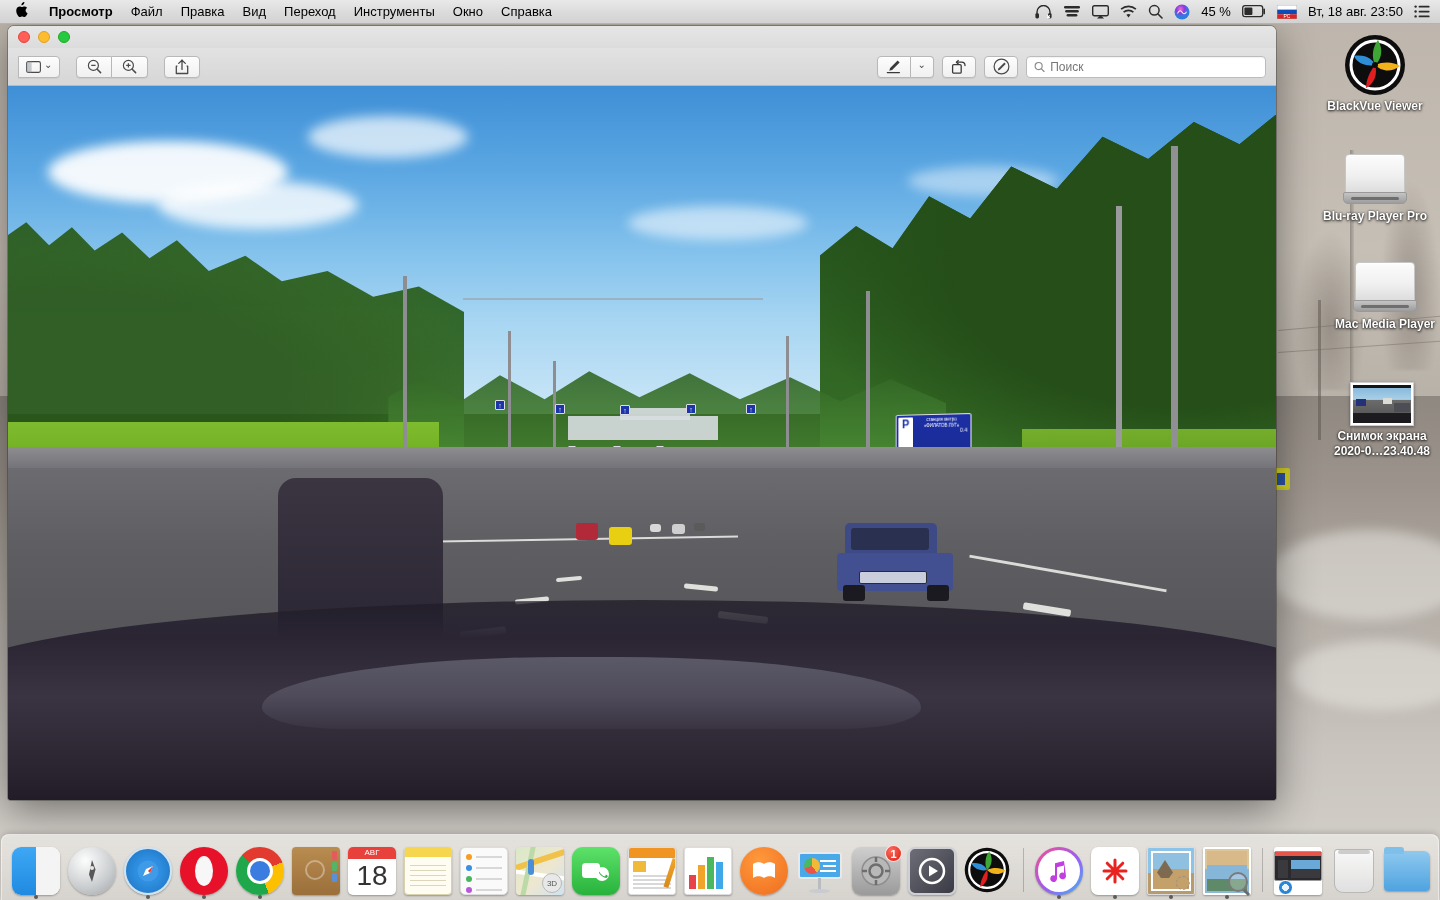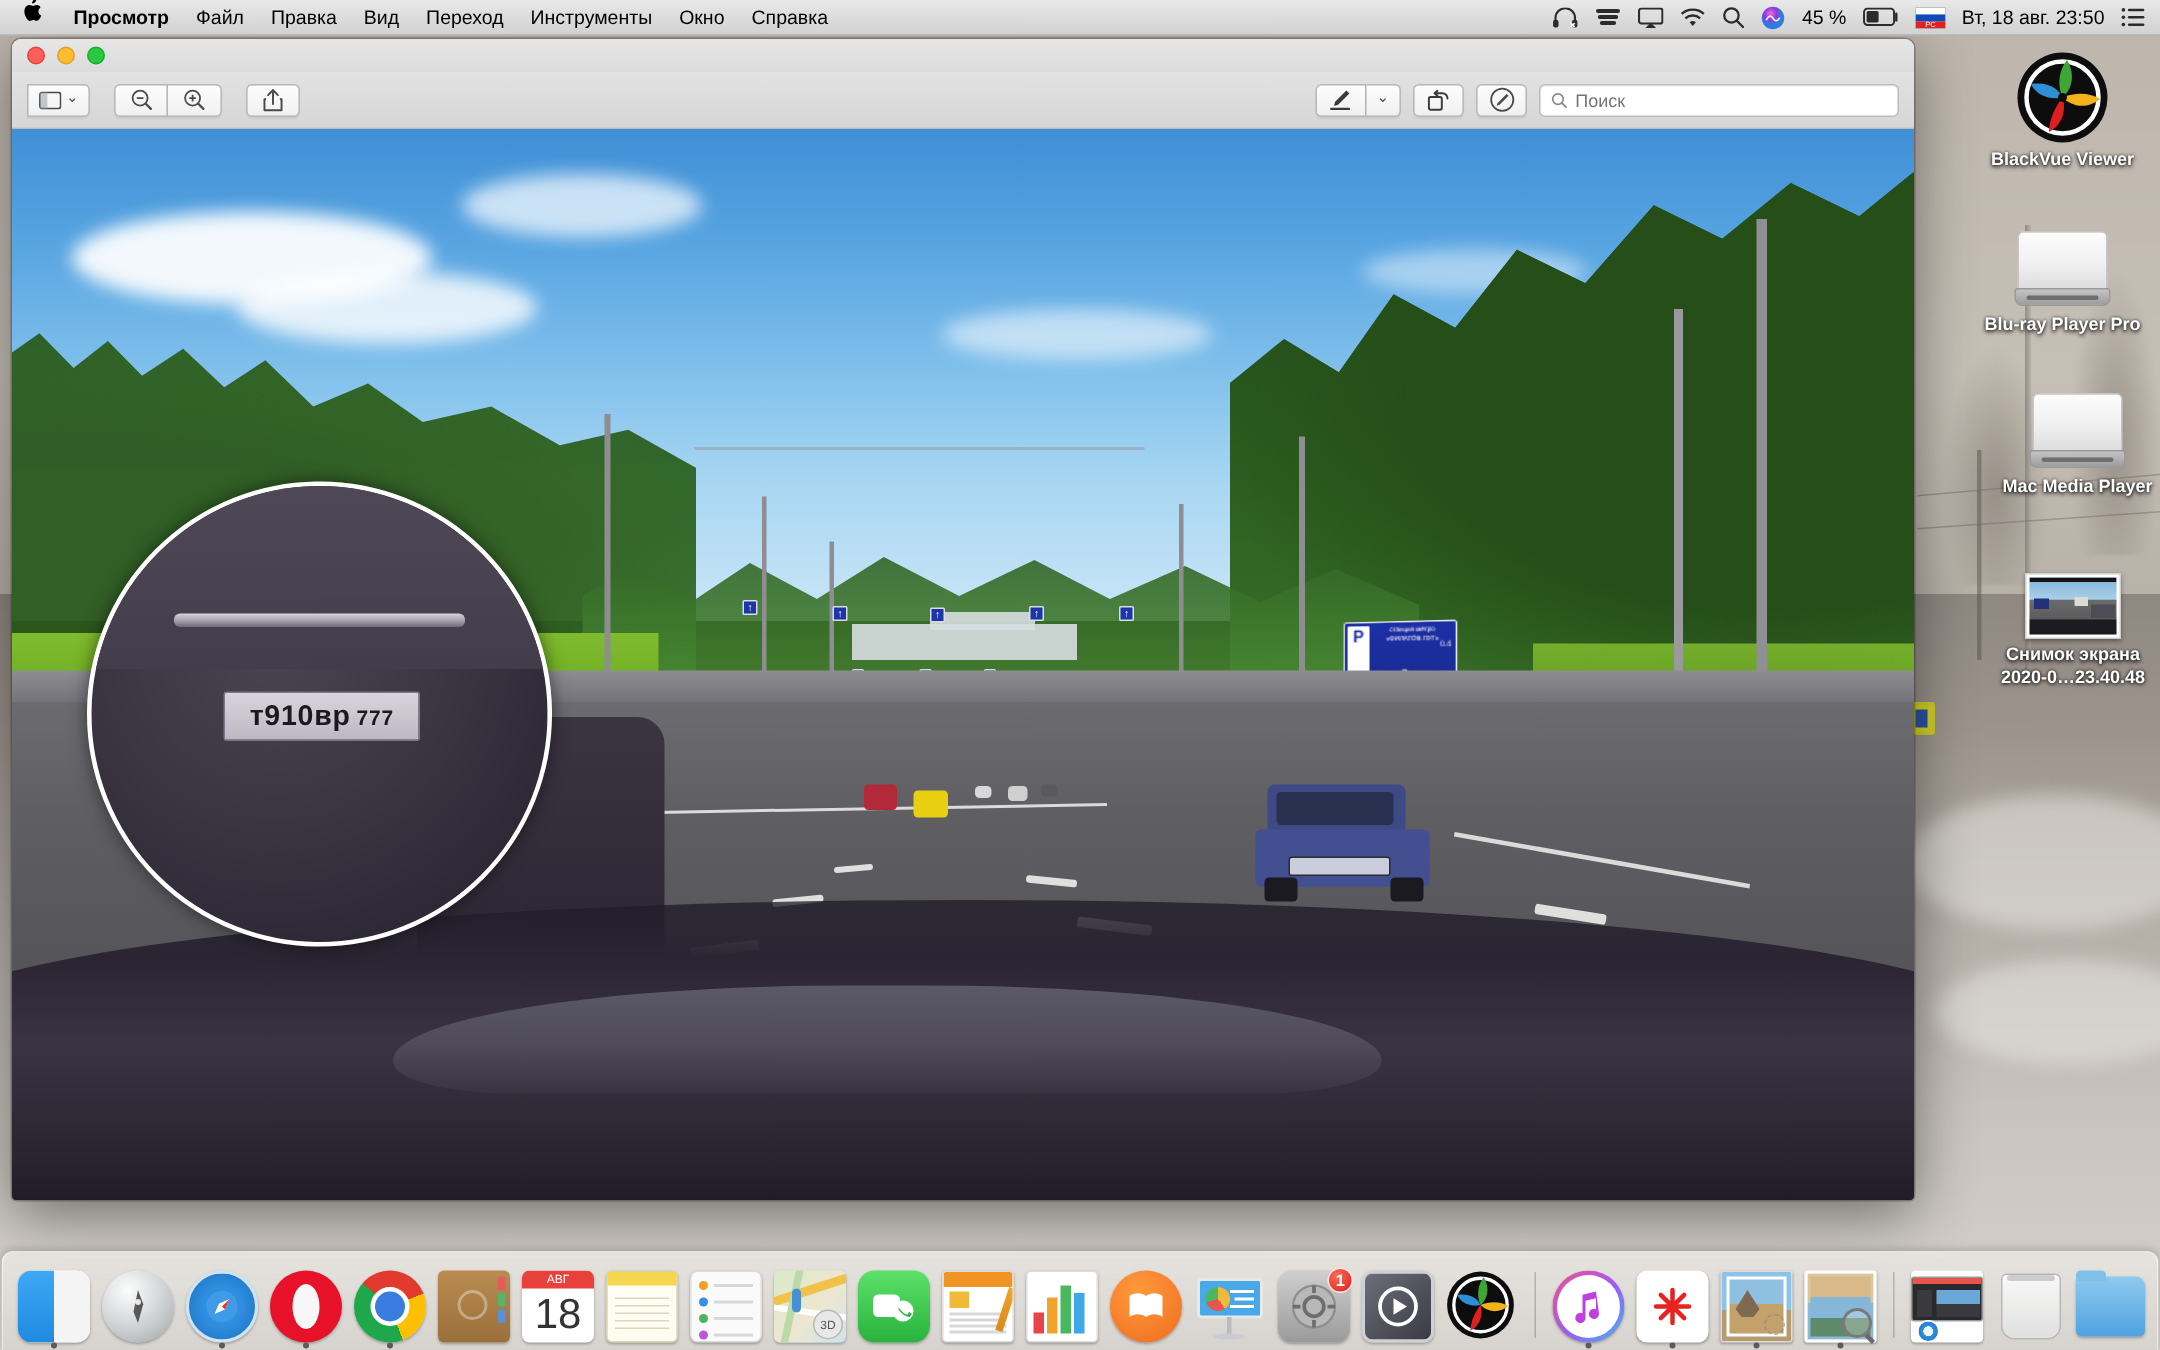--- a/index.html
+++ b/index.html
@@ -31,21 +31,21 @@
   .wall-trunk { position:absolute; width:3px; background:rgba(90,84,78,.5); }
   .wall-snow { position:absolute; border-radius:50%; background:rgba(232,229,224,.55); filter:blur(6px); }
   .wall-pole { position:absolute; width:4px; background:linear-gradient(to right,rgba(120,115,108,.65),rgba(170,165,158,.5)); }
   .wall-wire { position:absolute; height:1px; background:rgba(110,104,98,.45); transform-origin:left center; }
 
   
   #menubar {
     position: absolute; left:0; top:0; width:100%; height:24px;
     background: linear-gradient(to bottom, #e9e9e9 0%, #dcdcdc 50%, #d2d2d2 100%);
     border-bottom: 1px solid #b4b4b4;
-    display:flex; 
+    display:flex; align-items:center;
     font-size: 13px; color:#000;
     z-index: 50;
   }
   #apple-logo { padding: 0 12px 0 14px; font-size:15px; line-height:1; position:relative; top:-1px;}
   .menu-item { padding: 0 9px; white-space:nowrap; line-height:24px; }
   .menu-item.bold { font-weight: bold; }
   #menu-right { margin-left:auto; display:flex; align-items:center; gap:11px; padding-right:10px; }
   .tray-icon { display:flex; align-items:center; justify-content:center; }
   #clock { font-size:13px; }
 
@@ -674,28 +674,20 @@
           <div style="position:absolute;left:22px;top:48px;width:68px;height:13px;background:#c9cddc;border:1px solid #2b2b33;border-radius:2px;"></div>
           <div style="position:absolute;left:6px;bottom:0;width:22px;height:16px;background:#1a1a20;border-radius:3px;"></div>
           <div style="position:absolute;right:6px;bottom:0;width:22px;height:16px;background:#1a1a20;border-radius:3px;"></div>
         </div>
 
         <div style="position:absolute;left:270px;top:392px;width:165px;height:170px;background:linear-gradient(to bottom,#3b3542,#2a2532);border-radius:18px 18px 6px 6px;"></div>
 
         <div id="hood"></div>
         <div id="windshield-glare"></div>
 
-        <div id="magnifier">
-          <div id="mag-cartop"></div>
-          <div id="mag-chrome"></div>
-          <div id="mag-plate">
-            <span>т910вр</span>
-            <span class="plate-region">777</span>
-          </div>
-        </div>
 
 
       </div>
     </div>
   </div>
 
   <div id="dock">
 
     <div class="dock-item">
       <div class="dock-ico ic-finder">

